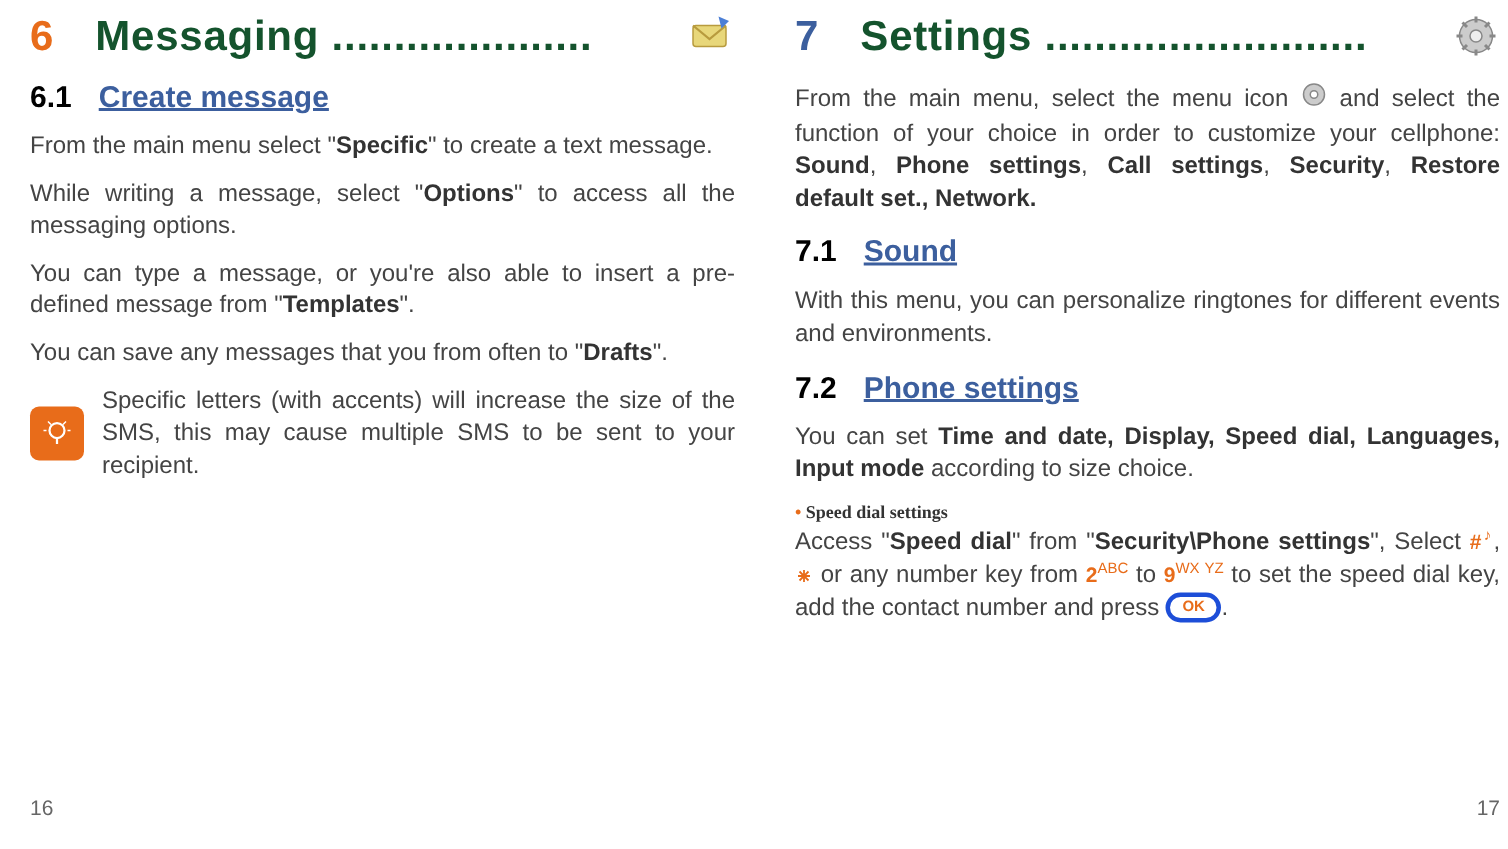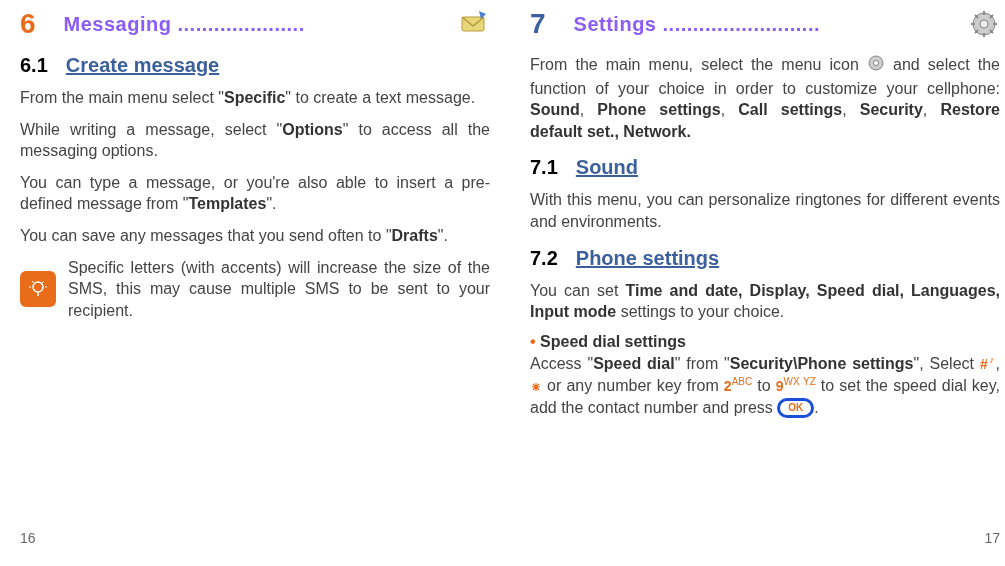--- a/index.html
+++ b/index.html
@@ -26,23 +26,23 @@
     margin-bottom: 14px;
   }
   .chapter-num {
     font-size: 28px;
     font-weight: bold;
     color: #E86C1A;
     margin-right: 28px;
   }
   .chapter-num.blue { color: #3C5F9E; }
   .chapter-title {
-    font-size: 20px;
-    font-weight: bold;
-    color: #8b5cf6;
+    font-size: 28px;
+    font-weight: bold;
+    color: #14532d;
     flex: 1;
     letter-spacing: 0.5px;
   }
   .chapter-icon {
     width: 32px;
     height: 32px;
     display: flex;
     align-items: center;
     justify-content: center;
   }
@@ -90,23 +90,24 @@
     color: #fff;
     font-size: 18px;
   }
   .tip-text {
     font-size: 16px;
     line-height: 1.35;
     color: #444;
     text-align: justify;
   }
   .bullet-line {
-    font-size: 16px;
+    font-size: 12px;
     margin: 10px 0 2px 0;
     color: #333;
+    font-family: Liberation Serif, serif;
   }
   .bullet-dot { color: #E86C1A; font-weight: bold; }
   .page-num {
     position: absolute;
     bottom: 2px;
     font-size: 14px;
     color: #666;
   }
   .pn-left { left: 0; }
   .pn-right { right: 0; }
@@ -152,21 +153,21 @@
   <p class="para">
     <span>From the main menu select "</span><b>Specific</b><span>" to create a text message.</span>
   </p>
   <p class="para">
     <span>While writing a message, select "</span><b>Options</b><span>" to access all the messaging options.</span>
   </p>
   <p class="para">
     <span>You can type a message, or you're also able to insert a pre-defined message from "</span><b>Templates</b><span>".</span>
   </p>
   <p class="para">
-    <span>You can save any messages that you send often to "</span><b>Drafts</b><span>".</span>
+    <span>You can save any messages that you from often to "</span><b>Drafts</b><span>".</span>
   </p>
 
   <div class="tip-row">
     <div class="tip-icon">
       <svg width="22" height="22" viewBox="0 0 22 22">
         <circle cx="11" cy="9" r="5" fill="none" stroke="#fff" stroke-width="1.5"></circle>
         <line x1="11" y1="14" x2="11" y2="18" stroke="#fff" stroke-width="1.5"></line>
         <line x1="5" y1="3" x2="7" y2="5" stroke="#fff"></line>
         <line x1="17" y1="3" x2="15" y2="5" stroke="#fff"></line>
         <line x1="2" y1="9" x2="4" y2="9" stroke="#fff"></line>
@@ -216,21 +217,21 @@
     <span class="section-num">7.1</span>
     <span class="section-title">Sound</span>
   </div>
   <p class="para">With this menu, you can personalize ringtones for different events and environments.</p>
 
   <div class="section-row">
     <span class="section-num">7.2</span>
     <span class="section-title">Phone settings</span>
   </div>
   <p class="para">
-    <span>You can set </span><b>Time and date, Display, Speed dial, Languages, Input mode</b><span> settings to your choice.</span>
+    <span>You can set </span><b>Time and date, Display, Speed dial, Languages, Input mode</b><span> according to size choice.</span>
   </p>
 
   <div class="bullet-line">
     <span class="bullet-dot">• </span><b>Speed dial settings</b>
   </div>
   <p class="para" style="margin-top:2px">
     <span>Access "</span><b>Speed dial</b><span>" from "</span><b>Security\Phone settings</b><span>", Select </span><span class="keyglyph">#</span><span class="sup">♪</span><span>, </span><span class="keyglyph"><svg width="12" height="10" style="vertical-align:middle">
           <path d="M2,5 L10,5 M6,1 L6,9 M3,2 L9,8 M9,2 L3,8" stroke="#E86C1A" stroke-width="1.2"></path>
         </svg></span><span> or any number key from </span><span class="keyglyph">2</span><span class="sup">ABC</span><span> to </span><span class="keyglyph">9</span><span class="sup">WX YZ</span><span> to set the speed dial key, add the contact number and press </span><span class="ok-btn">OK</span><span>.</span>
   </p>

